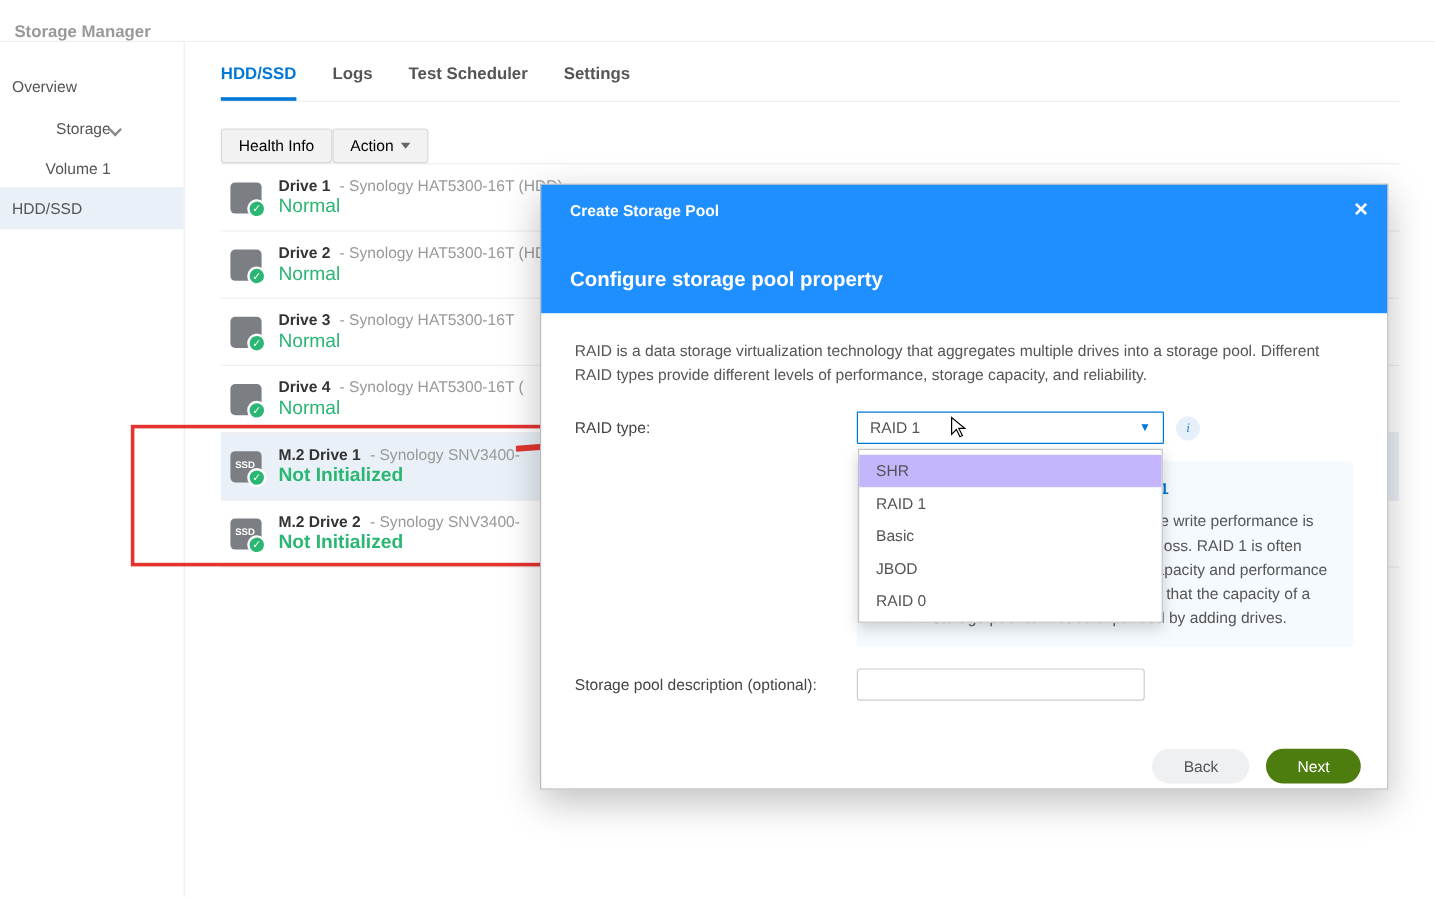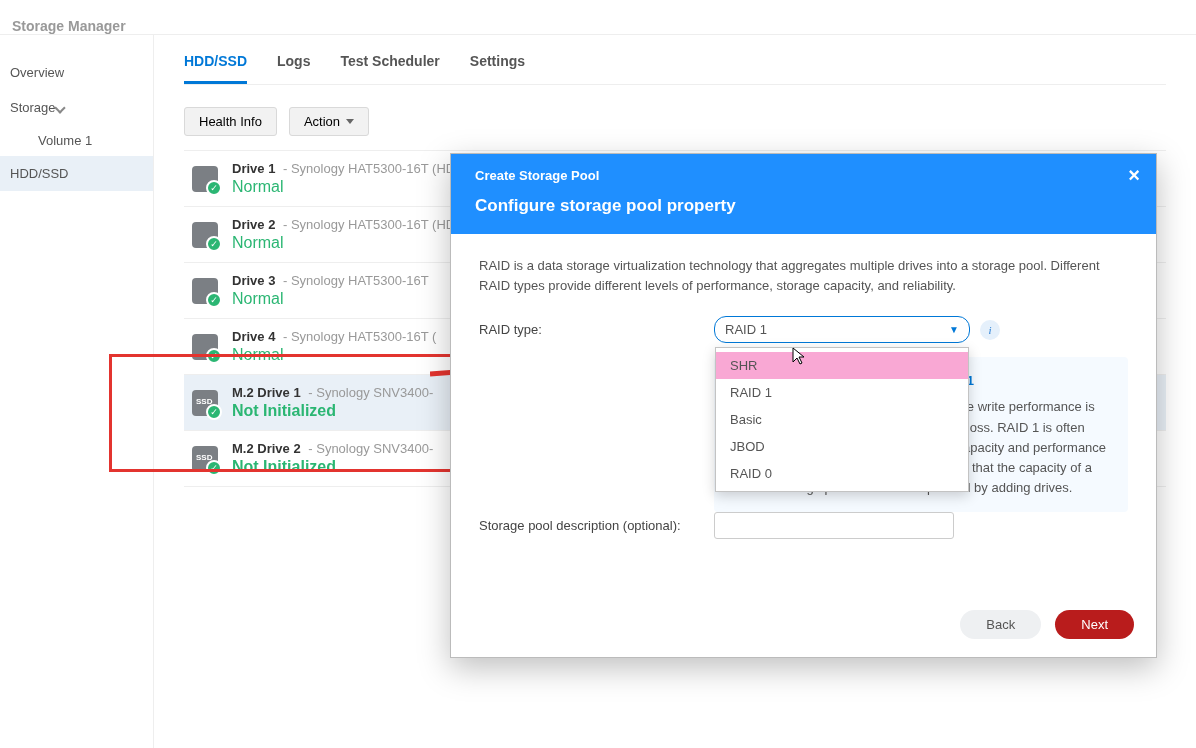--- a/index.html
+++ b/index.html
@@ -3,31 +3,31 @@
 <meta charset="utf-8">
 <style>
   *{box-sizing:border-box;margin:0;padding:0;font-family:"Segoe UI",Arial,sans-serif}
   body{width:1196px;height:748px;background:#fff;color:#444;font-size:13px;overflow:hidden;position:relative}
   
   .titlebar{height:35px;display:flex;align-items:flex-end;padding:0 12px;color:#999;font-weight:600;font-size:14px;border-bottom:1px solid #eee}
   .main{display:flex;height:calc(748px - 35px)}
   
   .sidebar{width:154px;border-right:1px solid #eee;padding-top:20px;font-size:13px;color:#555}
   .side-item{padding:10px 10px;cursor:pointer}
-  .side-item.expandable{display:flex;justify-content:flex-start;align-items:center}
+  .side-item.expandable{display:flex;justify-content:center;align-items:center}
   .side-sub{padding:8px 10px 8px 22px;cursor:pointer}
   .side-sub2{padding:8px 10px 8px 38px;cursor:pointer}
   .side-item.active,.side-sub.active,.side-sub2.active{background:#e9f0f7}
   .chev{width:8px;height:8px;border-right:2px solid #888;border-bottom:2px solid #888;transform:rotate(45deg);margin-right:6px}
   
   .content{flex:1;padding:0 30px;position:relative}
   .tabs{display:flex;border-bottom:1px solid #eee;margin-bottom:22px;padding-top:18px;gap:30px}
   .tab{padding:0 0 12px 0;font-size:14px;font-weight:600;color:#555;cursor:pointer}
   .tab.active{color:#0078d7;border-bottom:3px solid #0078d7}
-  .toolbar{display:flex;gap:12px;margin-bottom:14px}
+  .toolbar{display:flex;}
   .btn{background:#f2f2f2;border:1px solid #d9d9d9;padding:6px 14px;border-radius:3px;font-size:13px;cursor:pointer;display:inline-flex;align-items:center;gap:6px}
   .caret{width:0;height:0;border-left:4px solid transparent;border-right:4px solid transparent;border-top:5px solid #666}
   .drive-list{border-top:1px solid #eee}
   .drive{display:flex;align-items:center;padding:10px 8px;border-bottom:1px solid #eee;position:relative}
   .drive.sel{background:#e9f0f7}
   .dicon{width:26px;height:26px;border-radius:4px;background:#7b7f84;position:relative;margin-right:14px}
   .dicon.ssd::before{content:"SSD";color:#fff;font-size:8px;font-weight:700;position:absolute;left:4px;top:7px}
   .dicon::after{content:"";width:12px;height:12px;background:#2bb673;border-radius:50%;position:absolute;right:-4px;bottom:-4px;border:2px solid #fff}
   .dicon.check::after{content:"✓";color:#fff;font-size:9px;line-height:12px;text-align:center}
   .dname{font-weight:700;color:#333;margin-right:4px}
@@ -37,38 +37,38 @@
   .dstatus.ni{color:#2bb673;font-weight:600}
   .dsize{position:absolute;left:520px;color:#555;font-size:13px}
   .m2-box{position:absolute;left:-45px;top:319px;width:465px;height:118px;border:3px solid #e3342f;pointer-events:none}
   
   .arrow{position:absolute;left:430px;top:344px;pointer-events:none}
   
   .modal{position:absolute;left:450px;top:153px;width:707px;height:505px;background:#fff;border:1px solid #bbb;box-shadow:0 10px 30px rgba(0,0,0,.25);display:flex;flex-direction:column}
   .mhead{background:#1f8fff;color:#fff;padding:10px 16px 18px 24px}
   .mtitle{font-size:13px;font-weight:600;display:flex;justify-content:space-between;align-items:center}
   .close{font-size:20px;cursor:pointer}
-  .msub{font-size:17px;font-weight:700;margin-top:9px}
+  .msub{font-size:17px;font-weight:700;margin-top:36px}
   .mbody{padding:22px 28px 0 28px;font-size:13px;color:#555;flex:1;overflow:hidden;position:relative}
   .mdesc{line-height:1.55;margin-bottom:20px}
   .mrow{display:flex;align-items:center;margin-bottom:14px}
   .mlabel{width:235px;color:#444}
-  .select{flex:1;max-width:256px;border:1px solid #0078d7;border-radius:12px;padding:5px 10px;display:flex;justify-content:space-between;align-items:center;cursor:pointer;position:relative}
+  .select{flex:1;max-width:256px;border:1px solid #0078d7;border-radius:1px;padding:5px 10px;display:flex;justify-content:space-between;align-items:center;cursor:pointer;position:relative}
   .sel-caret{color:#0078d7;font-size:10px}
   .info-i{width:20px;height:20px;border-radius:50%;background:#e5f0fb;color:#2a7fd4;font-family:Georgia,serif;font-style:italic;font-size:11px;display:flex;align-items:center;justify-content:center;margin-left:10px;cursor:default}
   .dropdown{position:absolute;left:0;top:30px;width:254px;background:#fff;border:1px solid #c3c3c3;box-shadow:0 4px 12px rgba(0,0,0,.18);padding:4px 0}
   .opt{padding:6px 14px;cursor:pointer}
-  .opt.hover{background:#f9a8d4}
+  .opt.hover{background:#c4b5fd}
   .raid-info{background:#f5faff;border-radius:4px;padding:14px 18px;margin-left:235px;margin-top:0;line-height:1.55}
   .raid-info .rtitle{font-weight:700;margin-bottom:6px}
   .raid-info .rtitle .h{color:#0078d7}
-  .mfoot{display:flex;justify-content:flex-end;gap:14px;padding:14px 22px 18px 0}
+  .mfoot{display:flex;justify-content:flex-end;gap:14px;padding:14px 22px 4px 0}
   .fbtn{padding:7px 26px;border-radius:16px;font-size:13px;border:none;cursor:pointer}
   .fbtn.back{background:#eef0f2;color:#555}
-  .fbtn.next{background:#b91c1c;color:#fff}
+  .fbtn.next{background:#4d7c0f;color:#fff}
   .txt-in{flex:1;max-width:240px;border:1px solid #ccc;border-radius:3px;padding:5px 8px}
   .cursor{position:absolute;left:790px;top:346px;pointer-events:none;font-size:16px}
   .watermark{position:absolute;left:480px;top:358px;font-size:24px;font-weight:700;color:rgba(0,0,0,.06);letter-spacing:1px;pointer-events:none}
 </style>
 </head>
 <body>
 
 <div class="titlebar">
     <span>Storage Manager</span>
   </div>
@@ -189,21 +189,21 @@
       <div class="info-i">i</div>
     </div>
 
     <div class="raid-info">
       <div class="rtitle">
         <span>RAID 1 · Min. number of </span><span class="h">drives used - 1</span>
       </div>
       <div>o drives. Data on the ce in case of drive le write performance is ive failure can be sustained without data loss. RAID 1 is often used when fault tolerance is key, while capacity and performance are not critical requirements. Please note that the capacity of a RAID 1 storage pool cannot be expanded by adding drives.</div>
     </div>
 
-    <div class="mrow" style="">
+    <div class="mrow" style="margin-top:18px">
       <div class="mlabel">Storage pool description (optional):</div>
       <input class="txt-in" type="text" value="" style="">
     </div>
   </div>
   <div class="mfoot">
     <button class="fbtn back">Back</button>
     <button class="fbtn next">Next</button>
   </div>
 </div>
 

